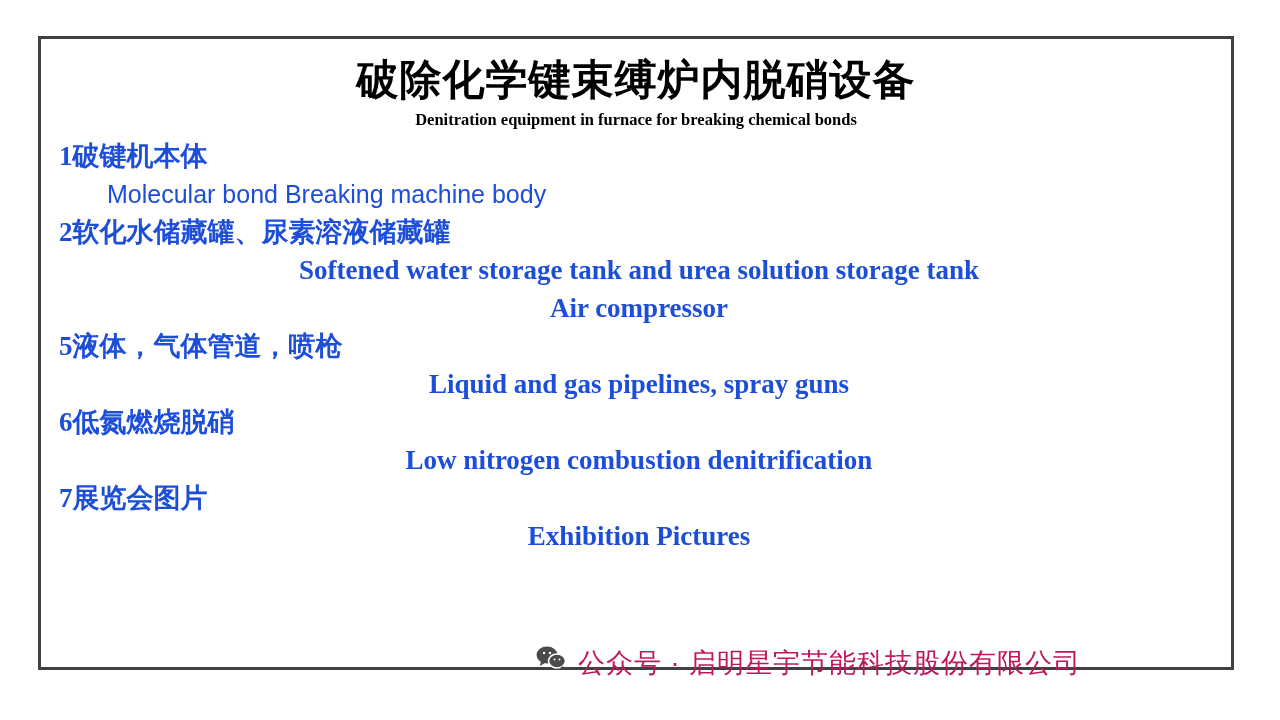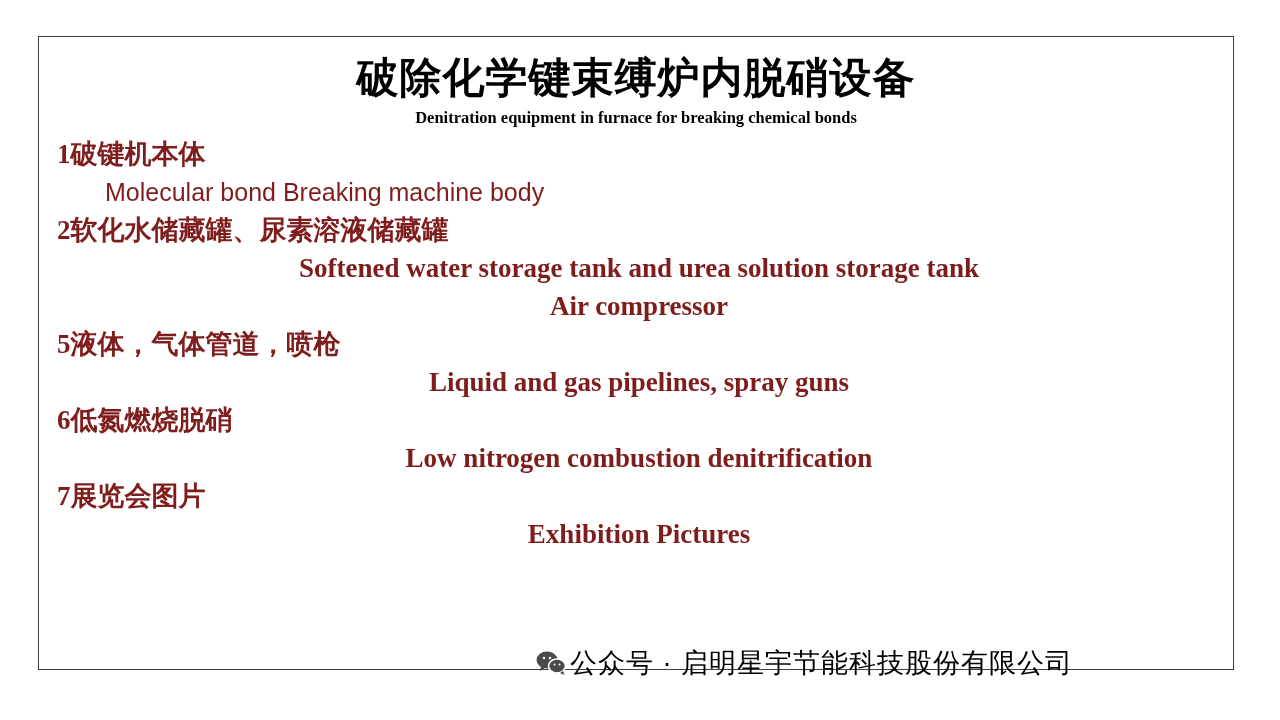--- a/index.html
+++ b/index.html
@@ -20,21 +20,21 @@
     width: 1280px;
     height: 720px;
     background: #ffffff;
   }
   .frame {
     position: absolute;
     left: 38px;
     top: 36px;
     width: 1196px;
     height: 634px;
-    border: 1px solid #404040;
+    border: 3px solid #404040;
     box-sizing: border-box;
     background: #ffffff;
   }
   .title-block {
     text-align: center;
     padding-top: 16px;
   }
   .title-cn {
     font-family: "Liberation Serif", serif;
     font-weight: bold;
@@ -50,21 +50,21 @@
     line-height: 22px;
     color: #000000;
     margin-top: 4px;
   }
   .body-list {
     margin-top: 6px;
     padding-left: 18px;
     padding-right: 12px;
   }
   .line {
-    color: #7f1d1d;
+    color: #1d4ed8;
     white-space: normal;
   }
   .line-cn {
     font-family: "Liberation Serif", serif;
     font-weight: bold;
     font-size: 27px;
     line-height: 38px;
   }
   .line-en {
     font-family: "Liberation Serif", serif;
@@ -84,23 +84,23 @@
     font-family: "Liberation Serif", serif;
     font-weight: bold;
     font-size: 27px;
     line-height: 38px;
   }
   .watermark {
     position: absolute;
     left: 536px;
     top: 645px;
     display: flex;
-    align-items: center;
-    gap: 4px;
-    color: #000000;
+    align-items: flex-start;
+    gap: 12px;
+    color: #be185d;
     font-family: "Liberation Sans", sans-serif;
     font-size: 27px;
     letter-spacing: 1px;
   }
   .wm-icon {
     width: 30px;
     height: 26px;
     position: relative;
     display: inline-block;
   }

